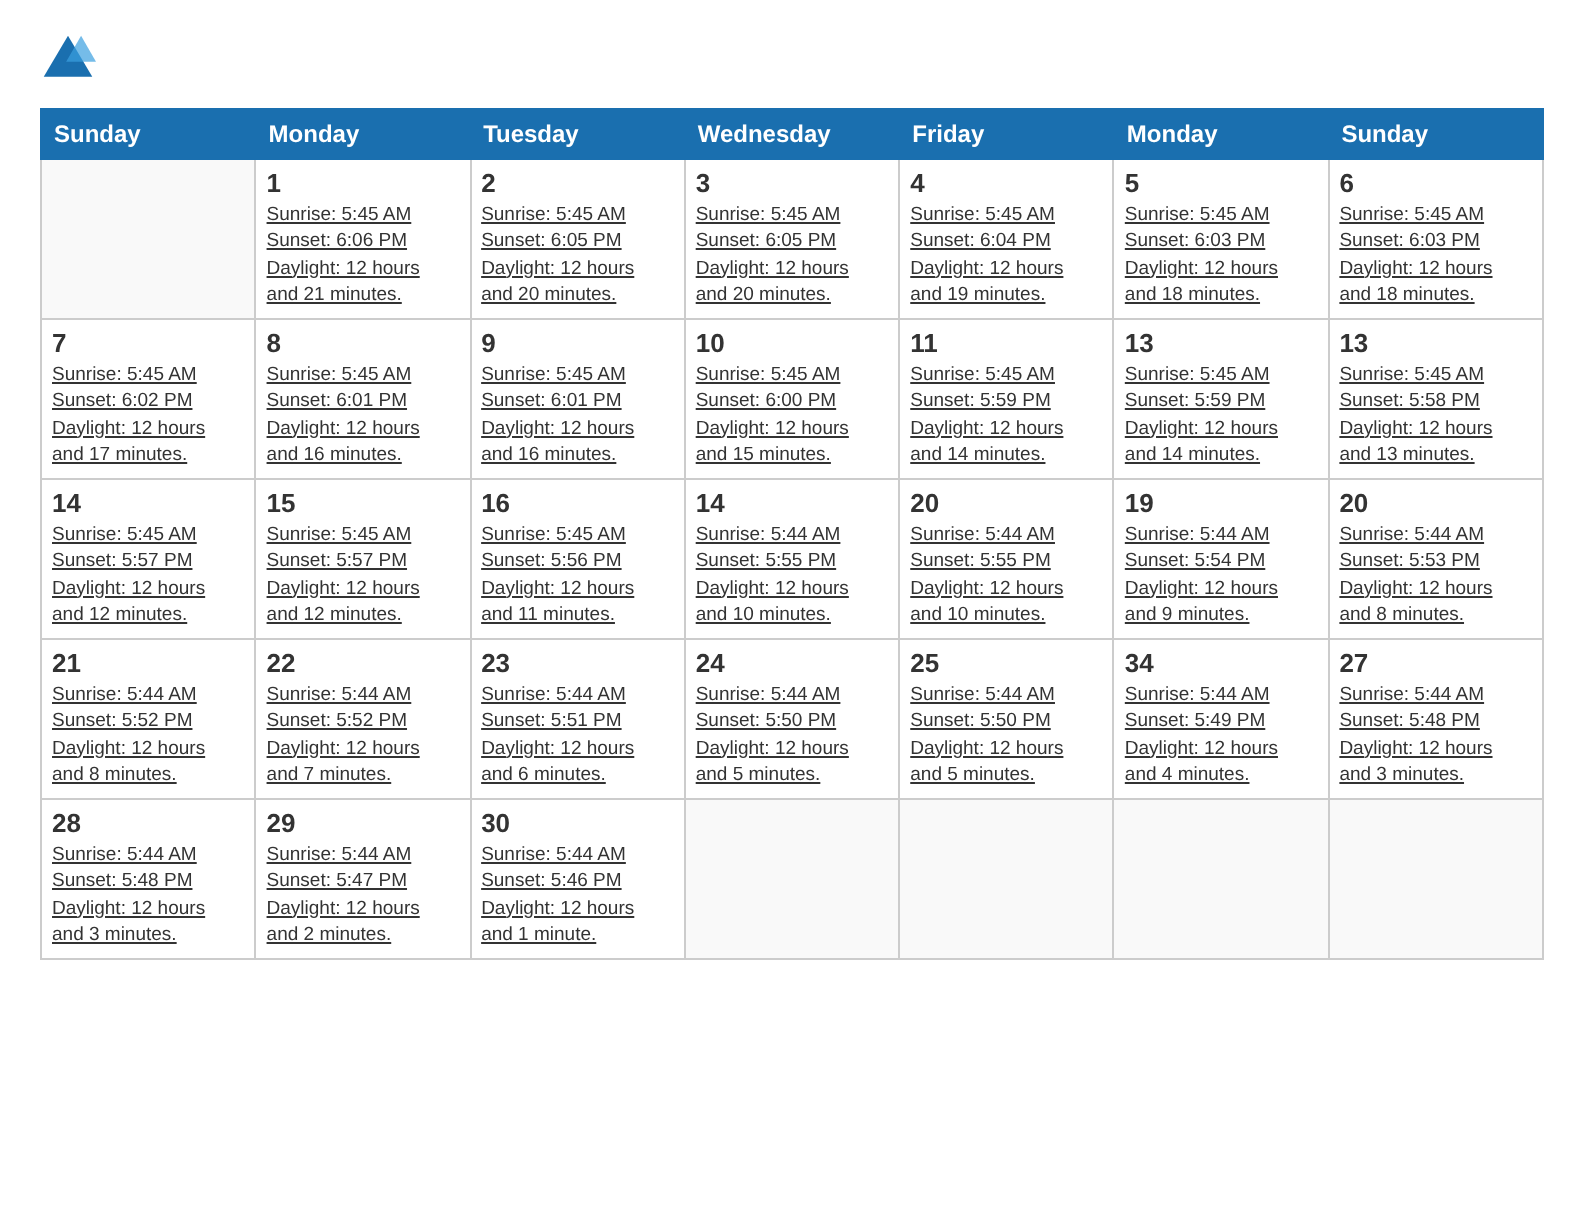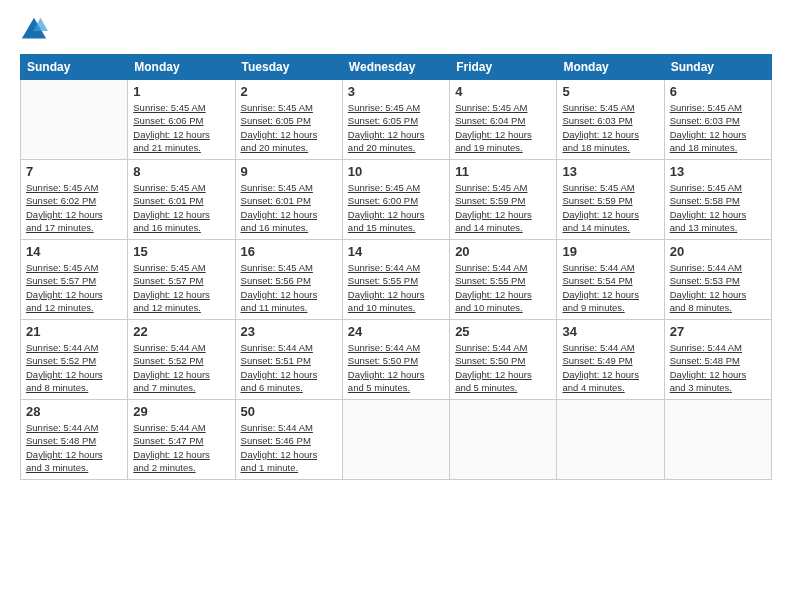--- a/index.html
+++ b/index.html
@@ -248,21 +248,21 @@
         <tr class="last-row">
           <td>
             <span class="day-number">28</span>
             <div class="day-info">Sunrise: 5:44 AM<br>Sunset: 5:48 PM<br>Daylight: 12 hours<br>and 3 minutes.</div>
           </td>
           <td>
             <span class="day-number">29</span>
             <div class="day-info">Sunrise: 5:44 AM<br>Sunset: 5:47 PM<br>Daylight: 12 hours<br>and 2 minutes.</div>
           </td>
           <td>
-            <span class="day-number">50</span>
+            <span class="day-number">30</span>
             <div class="day-info">Sunrise: 5:44 AM<br>Sunset: 5:46 PM<br>Daylight: 12 hours<br>and 1 minute.</div>
           </td>
           <td class="empty-cell"></td>
           <td class="empty-cell"></td>
           <td class="empty-cell"></td>
           <td class="empty-cell"></td>
         </tr>
       </tbody>
   </table>
 </div>

